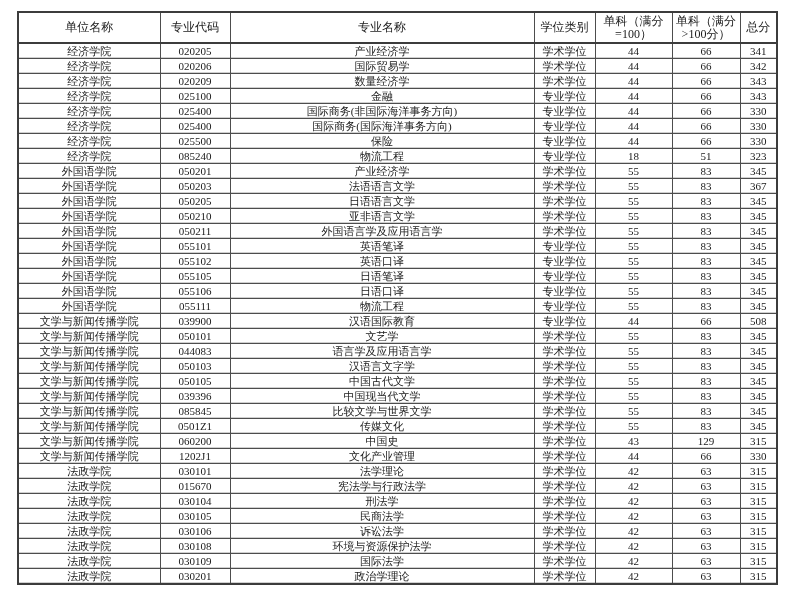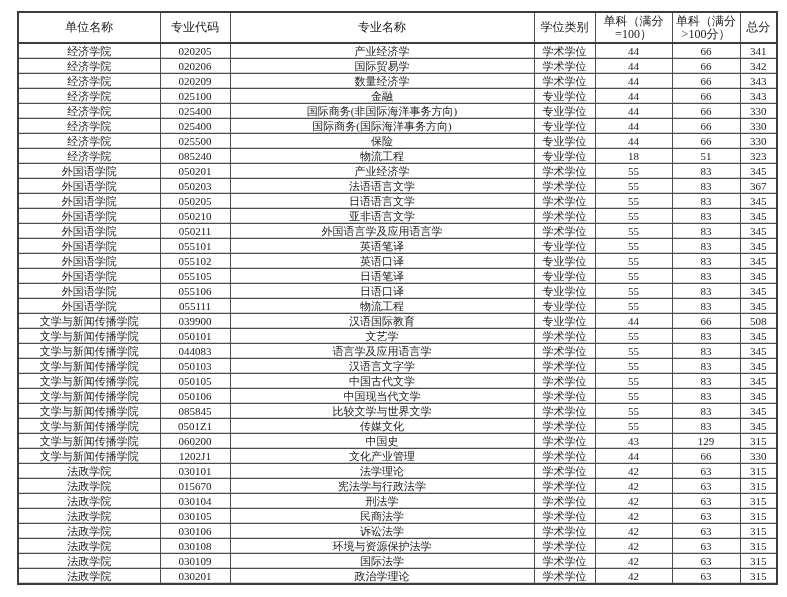--- a/index.html
+++ b/index.html
@@ -286,21 +286,21 @@
           <td>文学与新闻传播学院</td>
           <td>050105</td>
           <td>中国古代文学</td>
           <td>学术学位</td>
           <td>55</td>
           <td>83</td>
           <td>345</td>
         </tr>
         <tr>
           <td>文学与新闻传播学院</td>
-          <td>050106</td>
+          <td>039396</td>
           <td>中国现当代文学</td>
           <td>学术学位</td>
           <td>55</td>
           <td>83</td>
           <td>345</td>
         </tr>
         <tr>
           <td>文学与新闻传播学院</td>
           <td>085845</td>
           <td>比较文学与世界文学</td>

